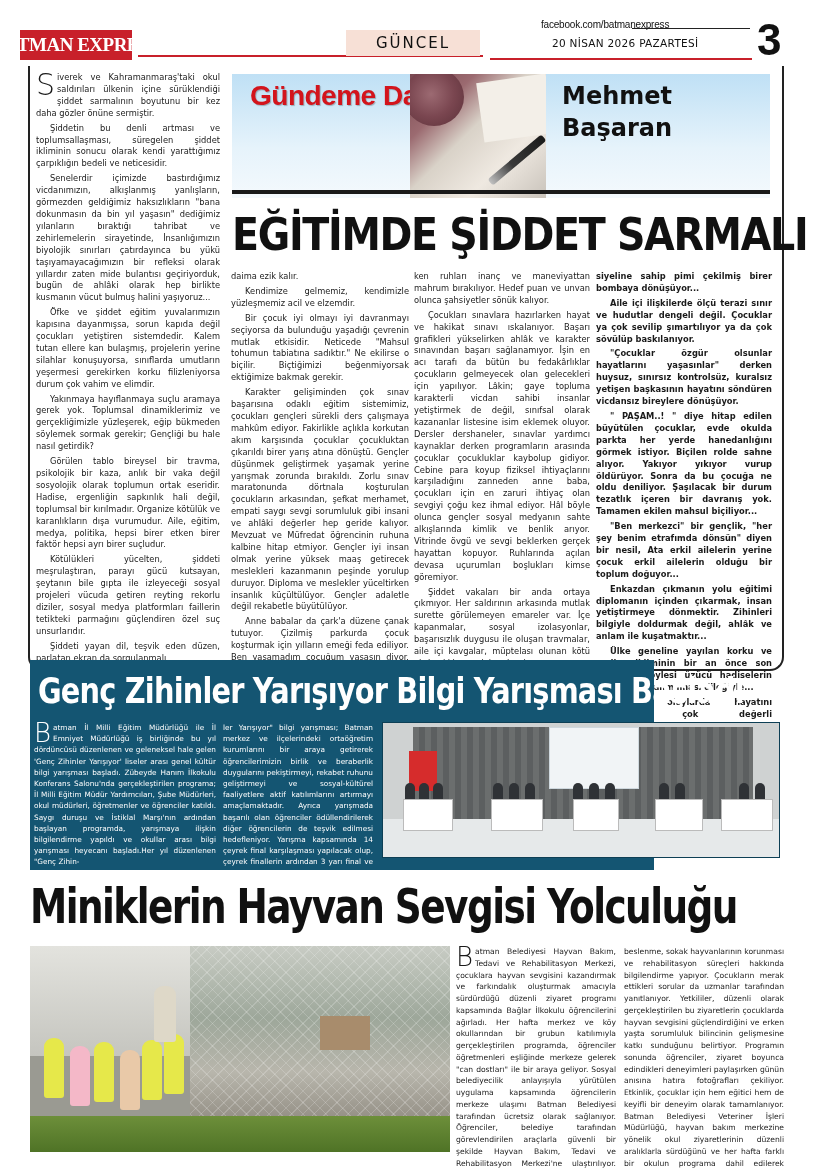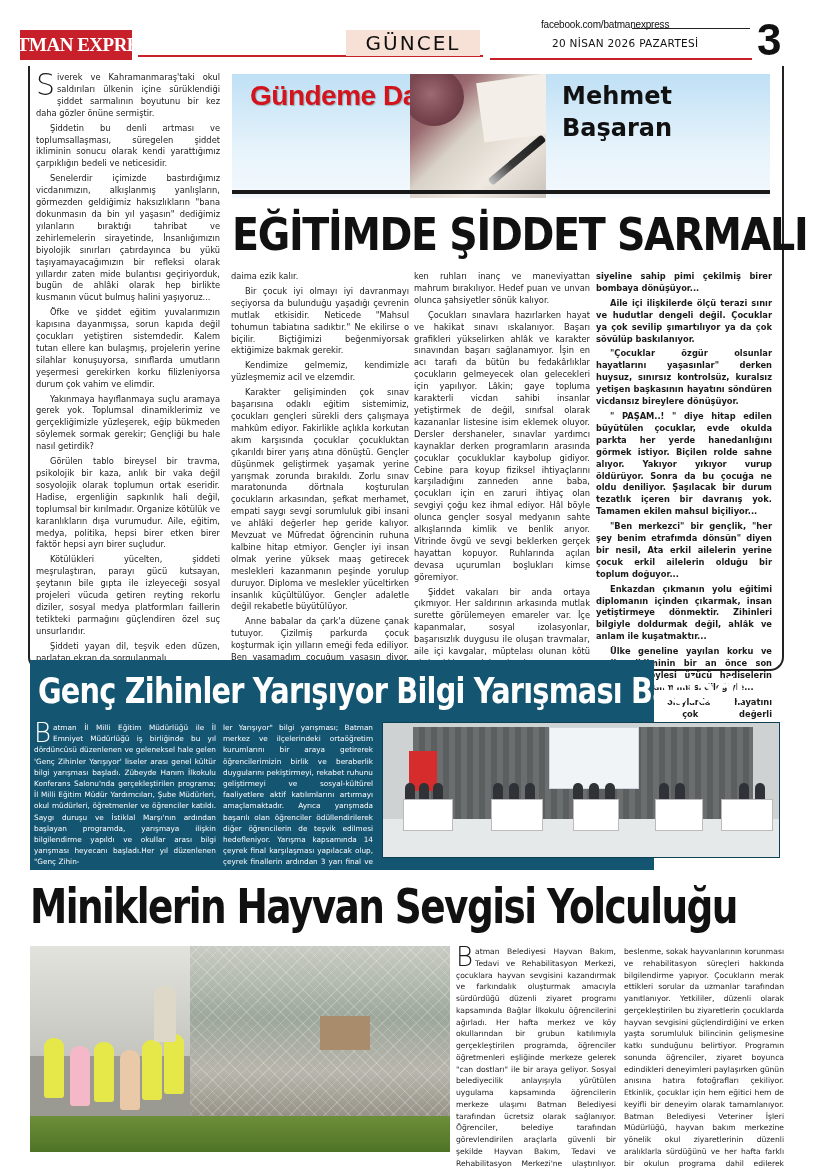--- a/index.html
+++ b/index.html
@@ -3,21 +3,21 @@
 <meta charset="utf-8">
 <style>
   * { margin: 0; padding: 0; box-sizing: border-box; }
   html, body { width: 815px; height: 1169px; background: #ffffff; overflow: hidden; }
   body { position: relative; font-family: "Liberation Sans", sans-serif; color: #1a1a1a; }
 
   
   .masthead { position: absolute; left: 20px; top: 30px; width: 112px; height: 30px; background: #c8202a; display: flex; align-items: center; justify-content: center; }
   .masthead span { color: #fff; font-family: "Liberation Serif", serif; font-weight: bold; font-size: 19px; letter-spacing: -0.5px; white-space: nowrap; }
   .hdr-line { position: absolute; left: 138px; top: 55px; width: 345px; height: 2px; background: #c8202a; }
-  .section-tag { position: absolute; left: 346px; top: 30px; width: 134px; height: 26px; background: #f7e0d6; display: flex; align-items: center; justify-content: center; font-family: "DejaVu Sans", sans-serif; font-size: 20px; letter-spacing: 2px; color: #111; }
+  .section-tag { position: absolute; left: 346px; top: 30px; width: 134px; height: 26px; background: #f7e0d6; display: flex; align-items: center; justify-content: center; font-family: "DejaVu Sans", sans-serif; font-size: 15px; letter-spacing: 2px; color: #111; }
   .fb { position: absolute; left: 520px; top: 19px; font-family: "Liberation Sans", sans-serif; font-size: 10px; color: #111; letter-spacing: -0.2px; padding-left: 21px; }
   .fb-rule { position: absolute; left: 632px; top: 28px; width: 118px; height: 1px; background: #222; }
   .dateline { position: absolute; left: 552px; top: 37px; font-family: "DejaVu Sans", sans-serif; font-size: 10.5px; color: #111; letter-spacing: 0.3px; }
   .hdr-right-line { position: absolute; left: 490px; top: 58px; width: 262px; height: 2px; background: #c8202a; }
   .page-no { position: absolute; left: 757px; top: 16px; font-family: "Liberation Sans", sans-serif; font-weight: bold; font-size: 44px; color: #111; line-height: 48px; }
 
   
   .frame { position: absolute; left: 28px; top: 66px; width: 756px; height: 605px; border: 2px solid #222; border-top: none; border-radius: 0 0 14px 14px; }
   .frame-left-bar { position: absolute; left: 28px; top: 74px; width: 2px; height: 120px; background: #222; }
 
@@ -101,22 +101,22 @@
   <div class="banner-author">
     <div>Mehmet</div>
     <div>Başaran</div>
   </div>
 </div>
 <div class="banner-rule"></div>
 <div class="headline-main">EĞİTİMDE ŞİDDET SARMALI</div>
 
 <div class="col" style="left:231px; top:271px; width:178px;">
   <p class="noind">daima ezik kalır.</p>
+  <p>Kendimize gelmemiz, kendimizle yüzleşmemiz acil ve elzemdir.</p>
   <p>Bir çocuk iyi olmayı iyi davranmayı seçiyorsa da bulunduğu yaşadığı çevrenin mutlak etkisidir. Neticede "Mahsul tohumun tabiatına sadıktır." Ne ekilirse o biçilir. Biçtiğimizi beğenmiyorsak ektiğimize bakmak gerekir.</p>
-  <p>Kendimize gelmemiz, kendimizle yüzleşmemiz acil ve elzemdir.</p>
   <p>Karakter gelişiminden çok sınav başarısına odaklı eğitim sistemimiz, çocukları gençleri sürekli ders çalışmaya mahkûm ediyor. Fakirlikle açlıkla korkutan akım karşısında çocuklar çocukluktan çıkarıldı birer yarış atına dönüştü. Gençler düşünmek geliştirmek yaşamak yerine yarışmak zorunda bırakıldı. Zorlu sınav maratonunda dörtnala koşturulan çocukların arkasından, şefkat merhamet, empati saygı sevgi sorumluluk gibi insani ve ahlâki değerler hep geride kalıyor. Mevzuat ve Müfredat öğrencinin ruhuna kalbine hitap etmiyor. Gençler iyi insan olmak yerine yüksek maaş getirecek meslekleri kazanmanın peşinde yorulup duruyor. Diploma ve meslekler yüceltirken insanlık küçültülüyor. Gençler adaletle değil rekabetle büyütülüyor.</p>
   <p>Anne babalar da çark'a düzene çanak tutuyor. Çizilmiş parkurda çocuk koşturmak için yılların emeği feda ediliyor. Ben yaşamadım çocuğum yaşasın diyor. Bir istense beş alınıyor. Çocuklarını ilk binlere koyma telaşına girerken insani ve vicdani değerleri tartılamıyor. Sivri zekaları bilgiyle donatılır-</p>
 </div>
 
 <div class="col" style="left:414px; top:271px; width:176px;">
   <p class="noind">ken ruhları inanç ve maneviyattan mahrum bırakılıyor. Hedef puan ve unvan olunca şahsiyetler sönük kalıyor.</p>
   <p>Çocukları sınavlara hazırlarken hayat ve hakikat sınavı ıskalanıyor. Başarı grafikleri yükselirken ahlâk ve karakter sınavından başarı sağlanamıyor. İşin en acı tarafı da bütün bu fedakârlıklar çocukların gelmeyecek olan gelecekleri için yapılıyor. Lâkin; gaye toplumа karakterli vicdan sahibi insanlar yetiştirmek de değil, sınıfsal olarak kazananlar listesine isim eklemek oluyor. Dersler dershaneler, sınavlar yardımcı kaynaklar derken programların arasında çocuklar çocukluklar kaybolup gidiyor. Cebine para koyup fiziksel ihtiyaçlarını karşıladığını zanneden anne baba, çocukları için en zaruri ihtiyaç olan sevgiyi çoğu kez ihmal ediyor. Hâl böyle olunca gençler sosyal medyanın sahte alkışlarında kimlik ve benlik arıyor. Vitrinde övgü ve sevgi beklerken gerçek hayattan kopuyor. Ruhlarında açılan devasa uçurumları boşlukları kimse göremiyor.</p>
   <p>Şiddet vakaları bir anda ortaya çıkmıyor. Her saldırının arkasında mutlak surette görülemeyen emareler var. İçe kapanmalar, sosyal izolasyonlar, başarısızlık duygusu ile oluşan travmalar, aile içi kavgalar, müptelası olunan kötü alışkanlıklar ve daha nicesi...</p>
   <p>Aileden sevgi görmemiş, çocukluğunu yaşamamış, şiddeti solumuş, öfkeyle beslenmiş her birey çevresine zarar verme potan-</p>
 </div>

